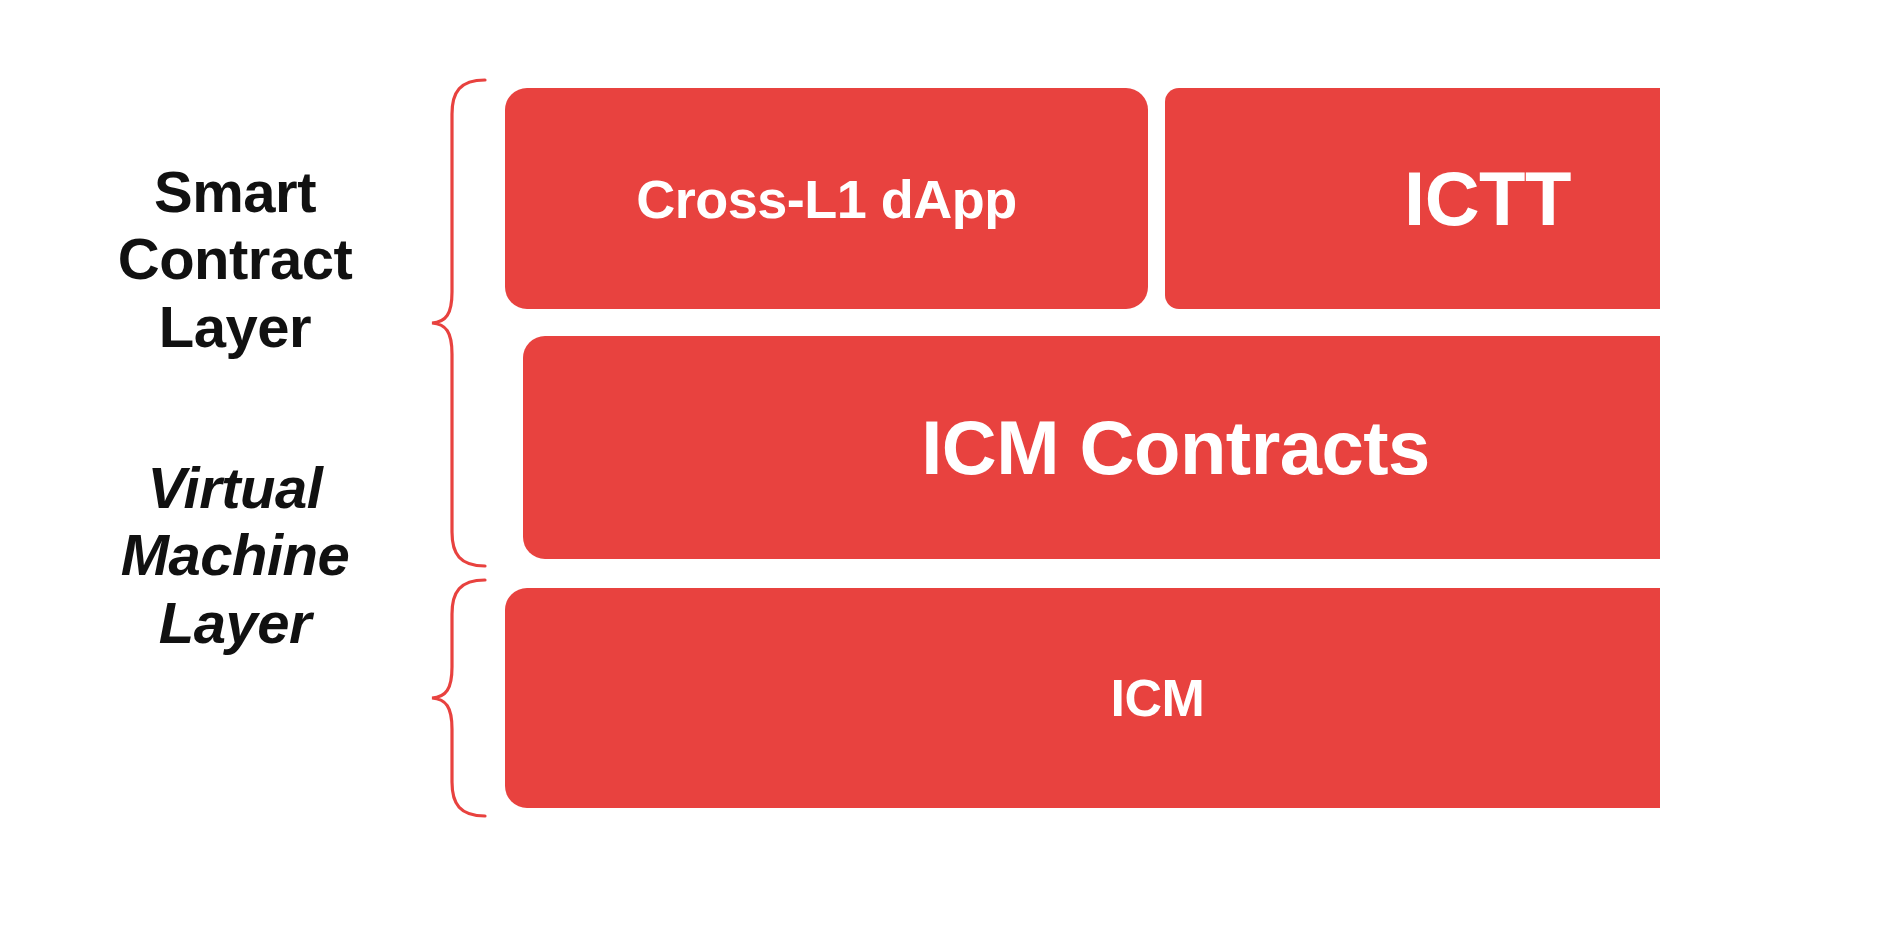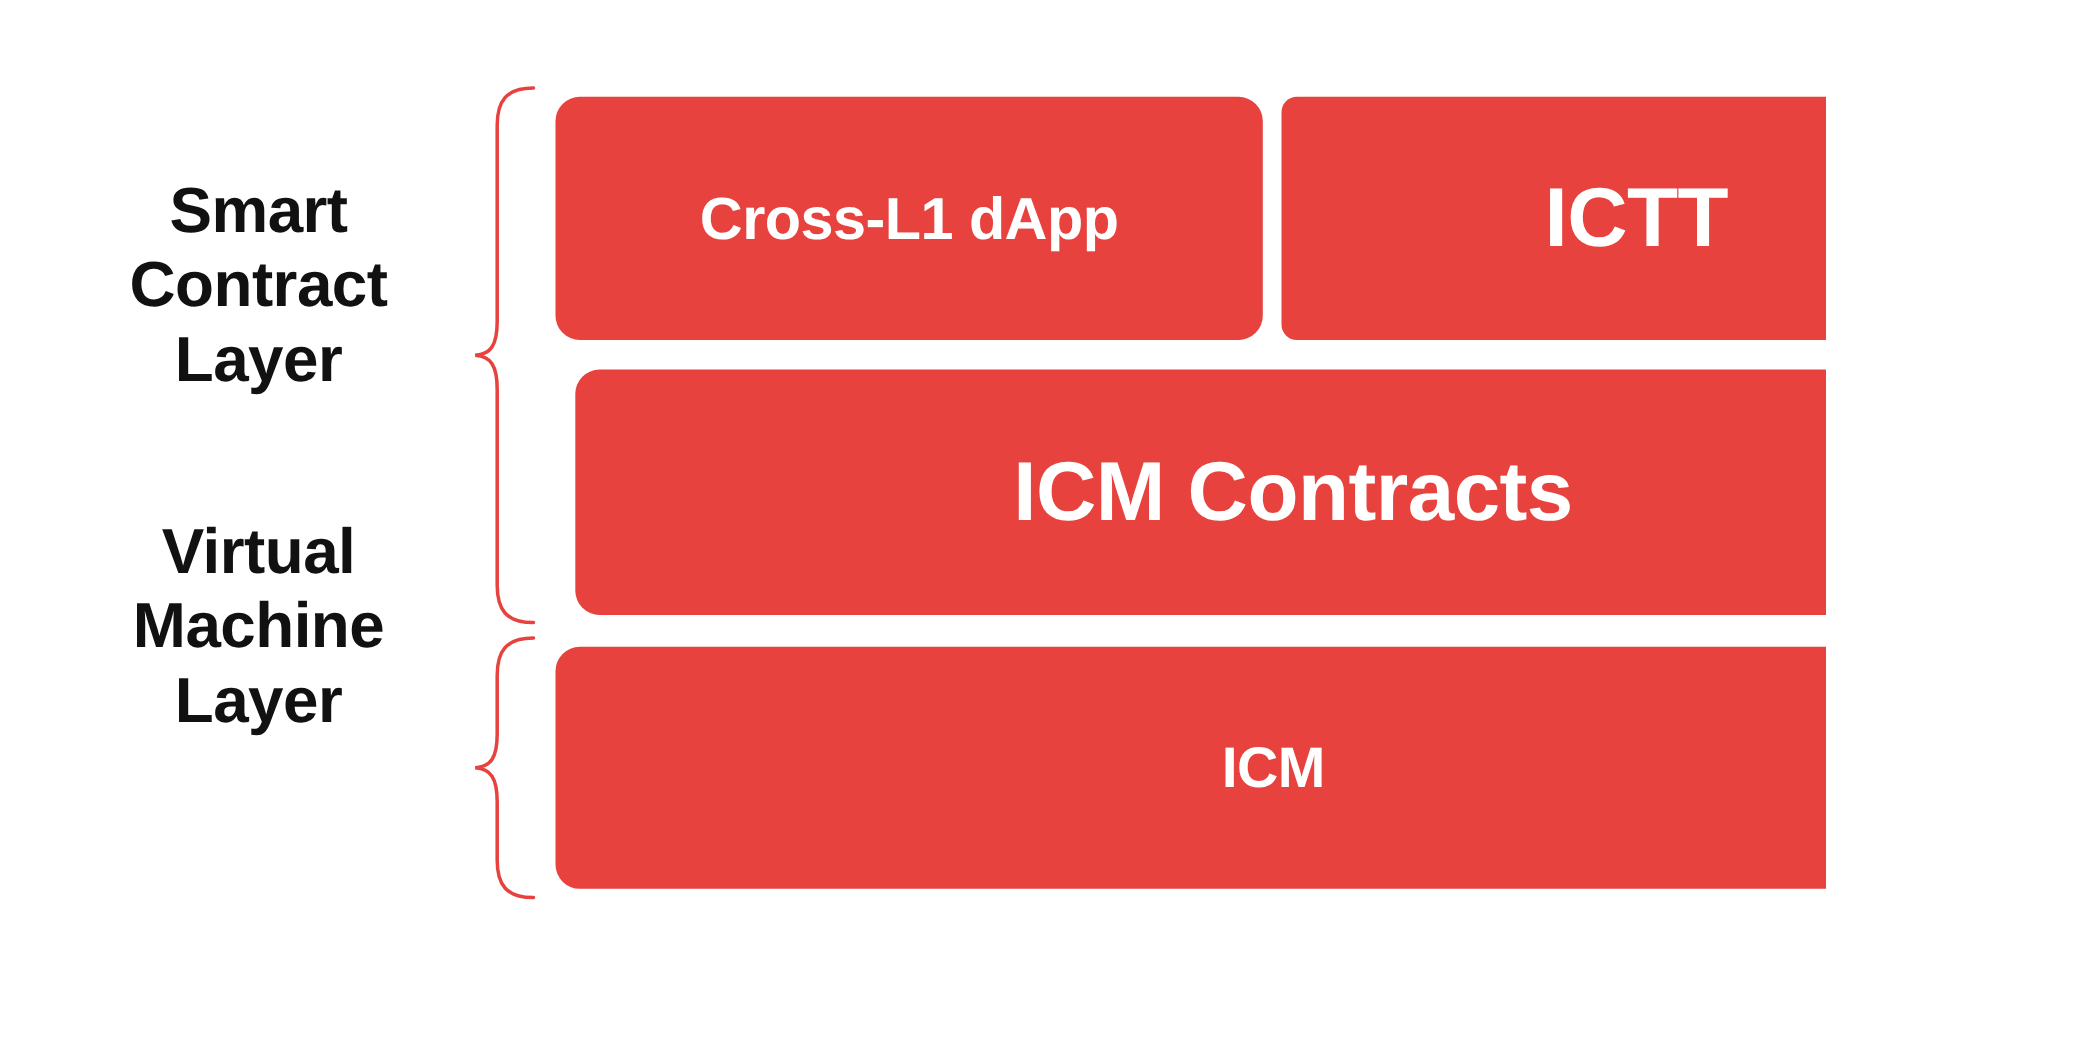--- a/index.html
+++ b/index.html
@@ -29,22 +29,23 @@
     white-space: pre-line;
     font-size: 58px;
   }
   #label-smart-contract {
     left: 60px;
     top: 158px;
     width: 350px;
   }
   #label-virtual-machine {
     left: 60px;
-    top: 468px;
+    top: 454px;
     width: 350px;
+    font-style: italic;
   }
 
   
   .brace-svg {
     position: absolute;
     overflow: visible;
   }
   #brace-smart-contract {
     left: 430px;
     top: 78px;

